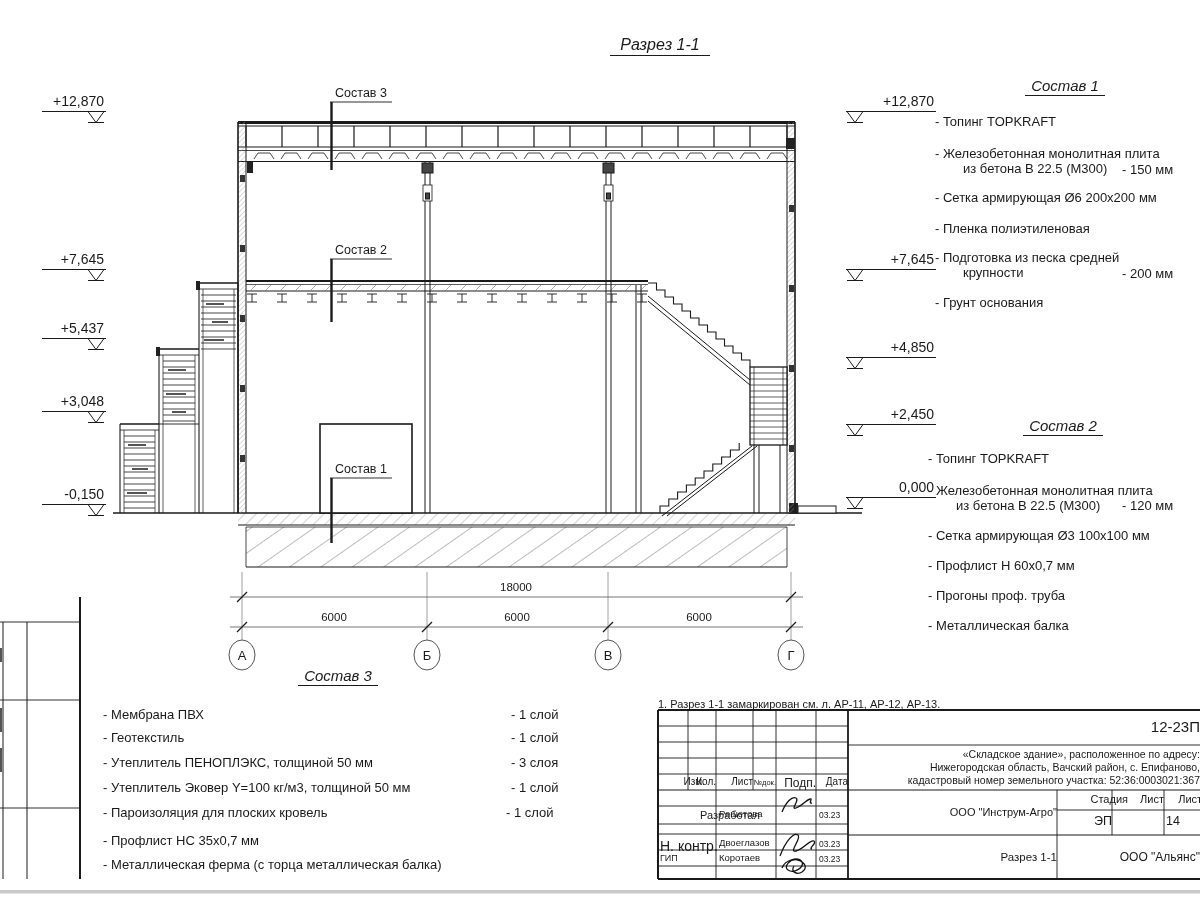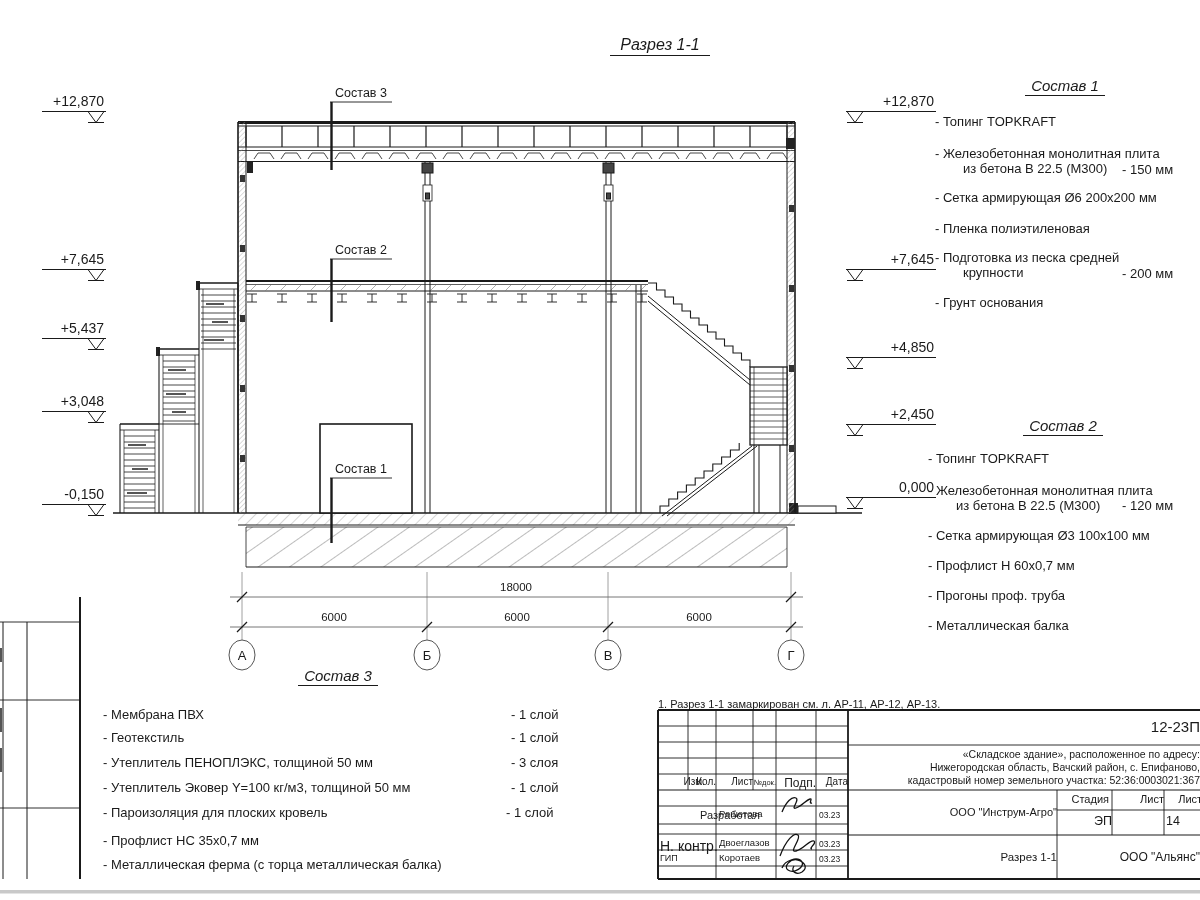--- a/index.html
+++ b/index.html
@@ -353,21 +353,21 @@
     <div class="tbt" style="left:819px;top:854px;font-size:8.5px">03.23</div>
 
     <div class="tbt ctr" style="left:848px;top:718px;width:352px;font-size:15px">12-23П</div>
     <div class="tbt ctr" style="left:850px;top:748px;width:350px;font-size:10.5px">«Складское здание», расположенное по адресу:</div>
     <div class="tbt ctr" style="left:850px;top:761px;width:350px;font-size:10.5px">Нижегородская область, Вачский район, с. Епифаново,</div>
     <div class="tbt ctr" style="left:850px;top:774px;width:350px;font-size:10.5px">кадастровый номер земельного участка: 52:36:0003021:367</div>
 
     <div class="tbt ctr" style="left:848px;top:806px;width:209px;font-size:11px">ООО "Инструм-Агро"</div>
     <div class="tbt ctr" style="left:848px;top:851px;width:209px;font-size:11.5px">Разрез 1-1</div>
 
-    <div class="tbt ctr" style="left:1057px;top:793px;width:52px;font-size:11px">Стадия</div>
+    <div class="tbt ctr" style="left:1057px;top:793px;width:71px;font-size:11px">Стадия</div>
     <div class="tbt ctr" style="left:1112px;top:793px;width:52px;font-size:11px">Лист</div>
     <div class="tbt ctr" style="left:1164px;top:793px;width:50px;font-size:11px">Листов</div>
     <div class="tbt ctr" style="left:1057px;top:814px;width:55px;font-size:12.5px">ЭП</div>
     <div class="tbt ctr" style="left:1112px;top:814px;width:68px;font-size:12.5px">14</div>
     <div class="tbt ctr" style="left:1164px;top:814px;width:50px;font-size:12.5px">19</div>
     <div class="tbt ctr" style="left:1057px;top:850px;width:143px;font-size:12px">ООО "Альянс"</div>
   </div>
 
 </div>
 

